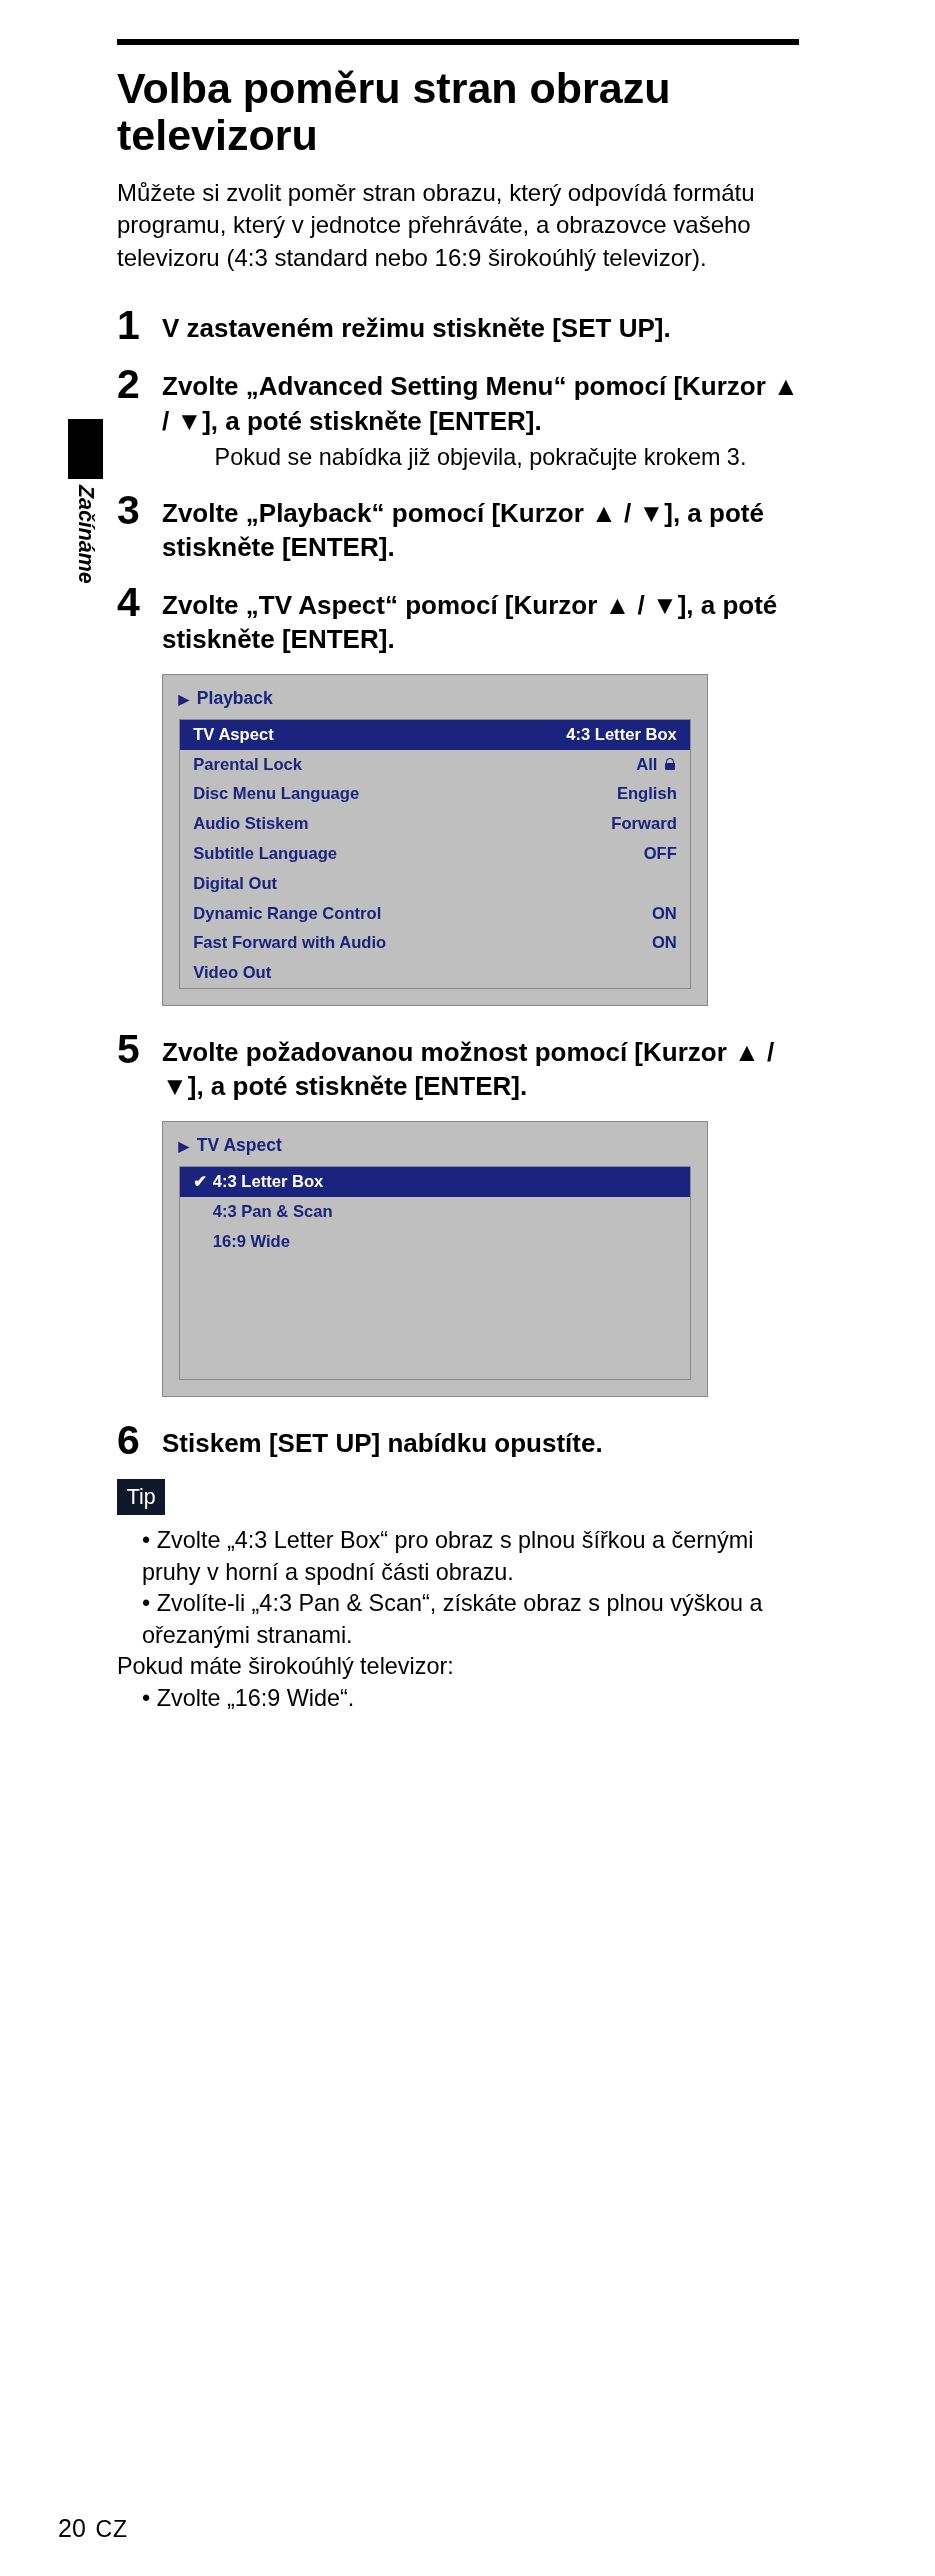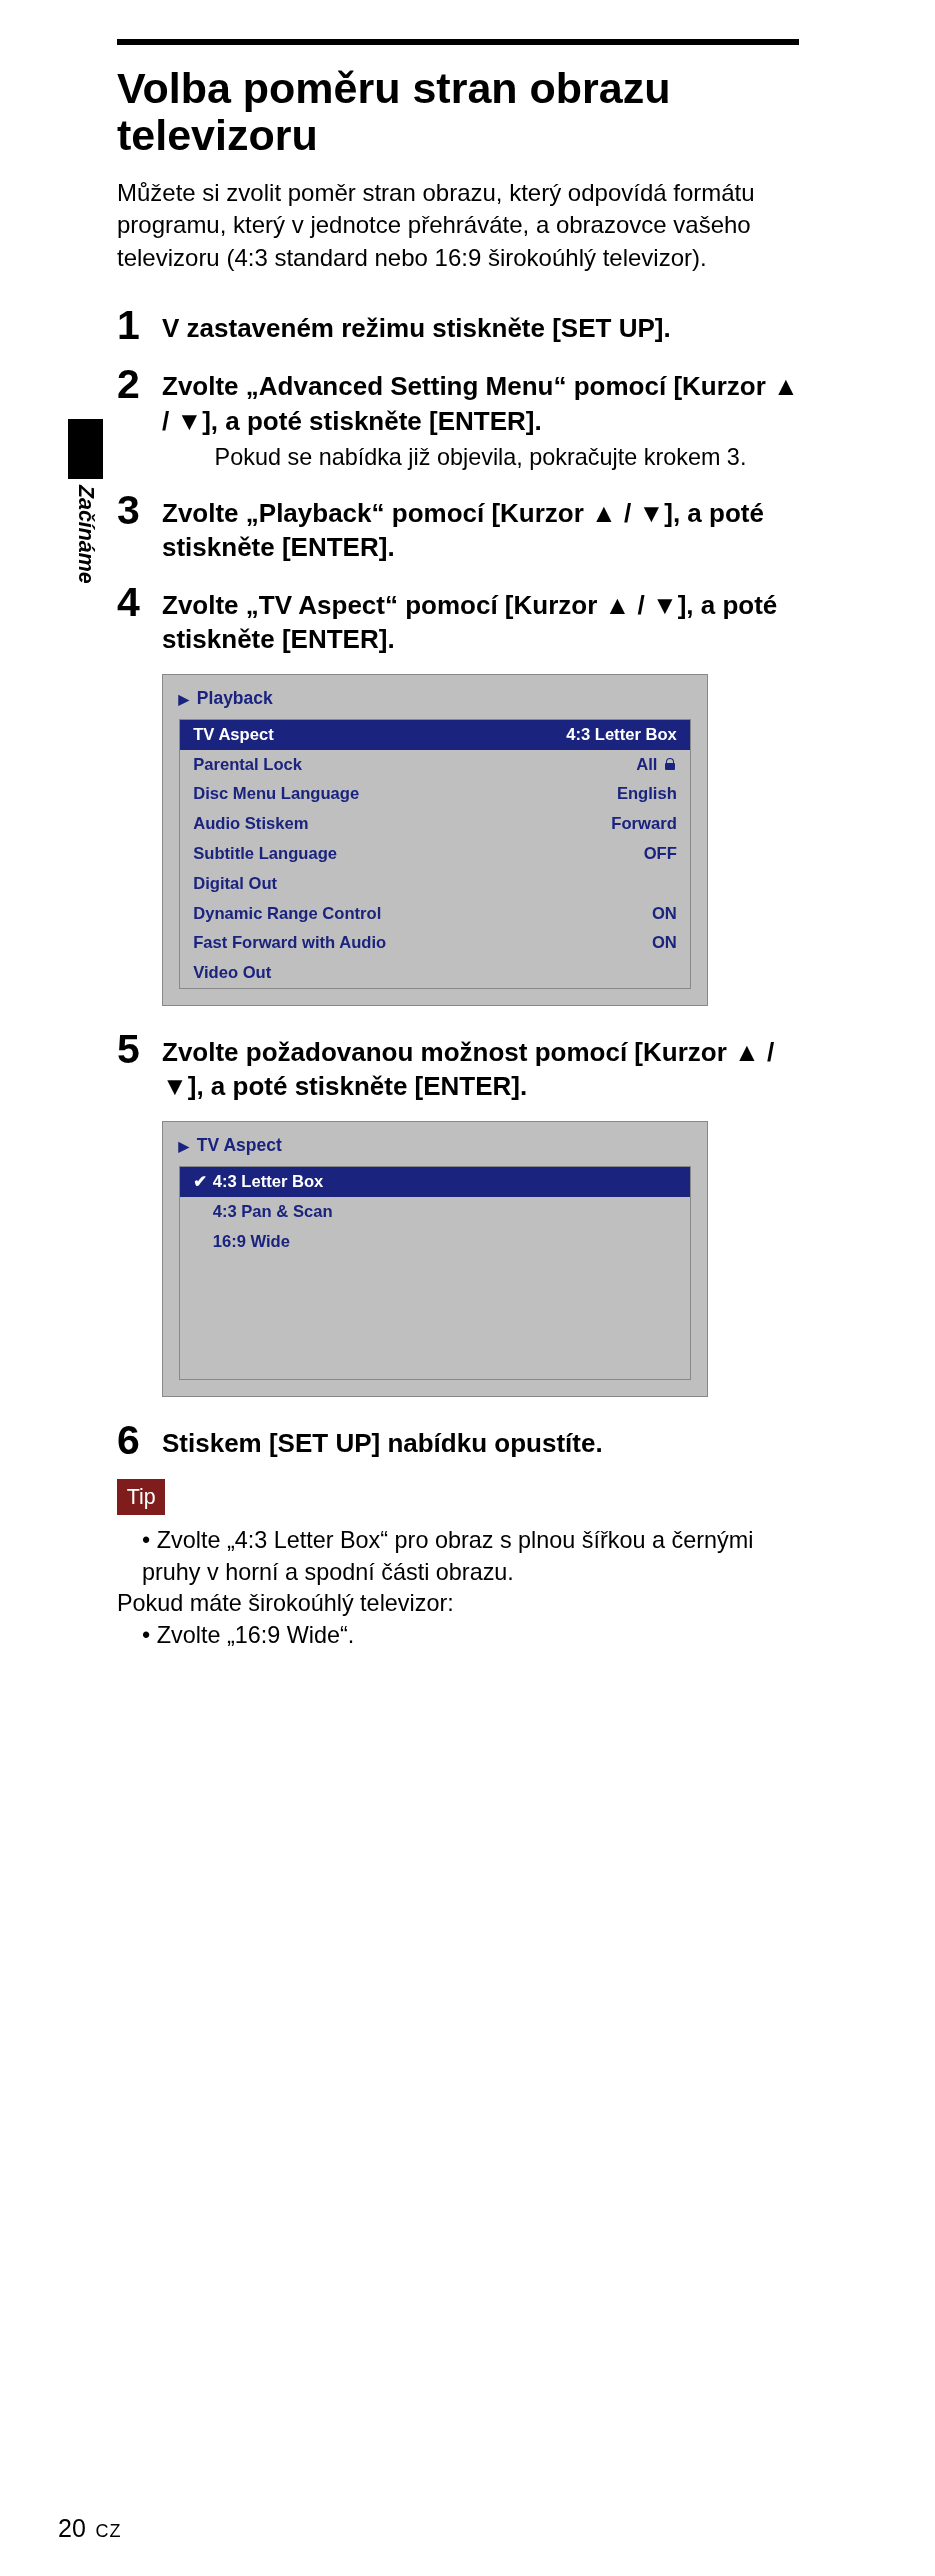--- a/index.html
+++ b/index.html
@@ -135,21 +135,21 @@
   .lock-icon::after{
     content:"";position:absolute;left:2.9px;top:0;width:5.8px;height:5.8px;border:1.9px solid #1a237e;border-bottom:none;border-radius:5.8px 5.8px 0 0;
   }
   .menu-inner.short { min-height: 214px; }
   .check {
     width: 15.6px;display:inline-block;margin-right:3.9px;color:#fff;font-weight:bold;
   }
   .check.hidden{visibility:hidden;}
   .tip-badge {
     display: inline-block;
-    background: #7f1d1d;
+    background: #0f172a;
     color: #fff;
     font-size: 21.4px;
     padding: 3.9px 9.7px;
     margin-bottom: 9.7px;
   }
   .tip-block {
     font-size: 23.4px;
     line-height: 1.35;
     margin-left: 0;
     margin-top: 9.7px;
@@ -163,21 +163,21 @@
   }
   .footer {
     position: absolute;
     left: 58px;
     bottom: 33px;
     font-size: 21.4px;
     display: flex;
     align-items: baseline;
   }
   .footer .pg { font-size: 25px; margin-right: 9.7px; }
-  .footer .cz { font-size: 18px; letter-spacing: 1px; }
+  .footer .cz { font-size: 23px; letter-spacing: 1px; }
 </style>
 </head>
 <body>
 
 <div class="side-tab">
   <div class="side-black"></div>
   <div class="side-text">Začínáme</div>
 </div>
 
 <div class="page">
@@ -287,20 +287,21 @@
       <div class="step-num">6</div>
       <div class="step-body">Stiskem [SET UP] nabídku opustíte.</div>
     </div>
 
   </div>
 
   <div class="tip-block">
     <span class="tip-badge">Tip</span>
     <ul>
       <li>Zvolte „4:3 Letter Box“ pro obraz s plnou šířkou a černými pruhy v horní a spodní části obrazu.</li>
+      <li>Zvolíte-li „4:3 Pan &amp; Scan“, získáte obraz s plnou výškou a ořezanými stranami.</li>
     </ul>
     <div>Pokud máte širokoúhlý televizor:</div>
     <ul>
       <li>Zvolte „16:9 Wide“.</li>
     </ul>
   </div>
 
 </div>
 
 <div class="footer">

